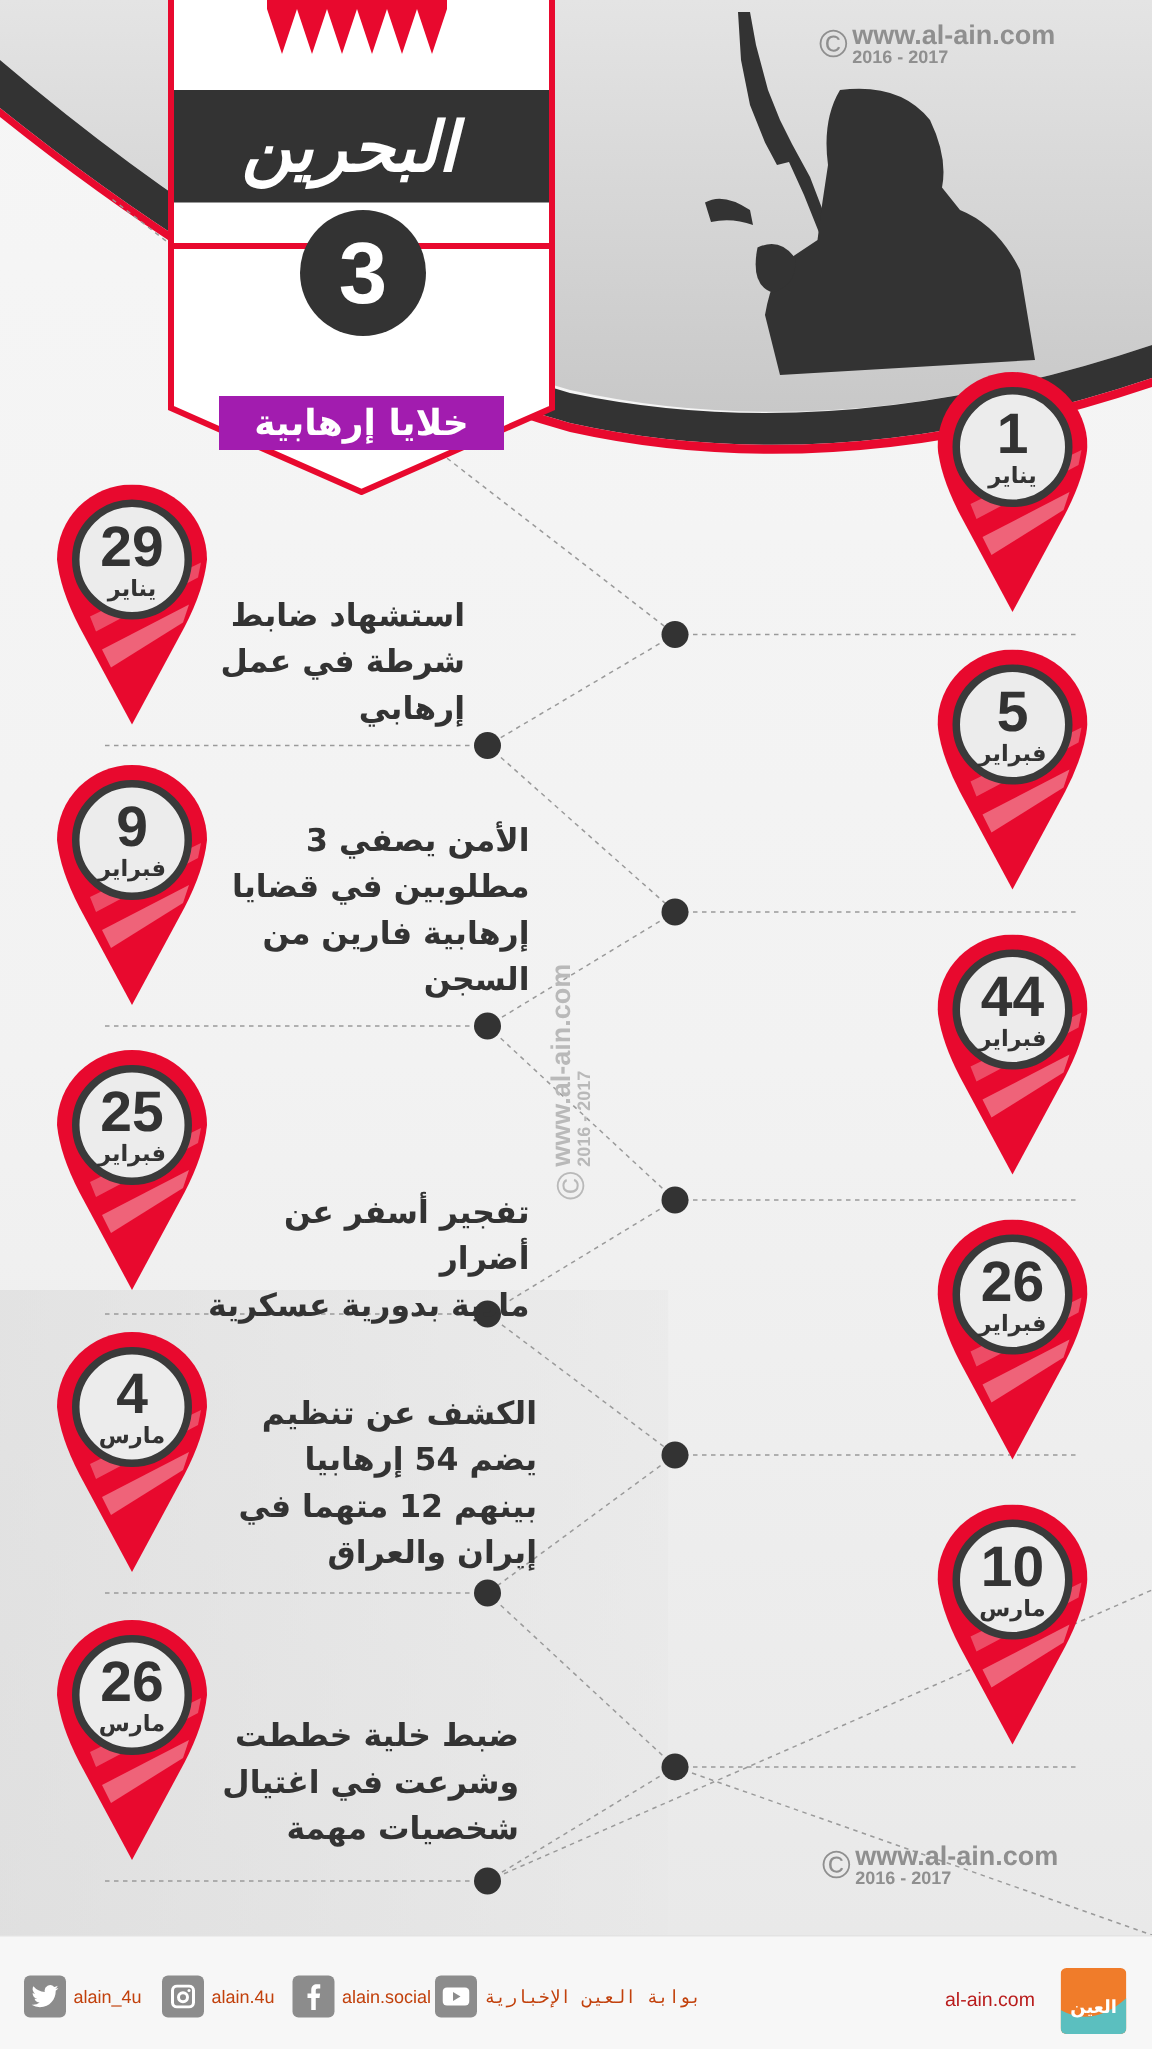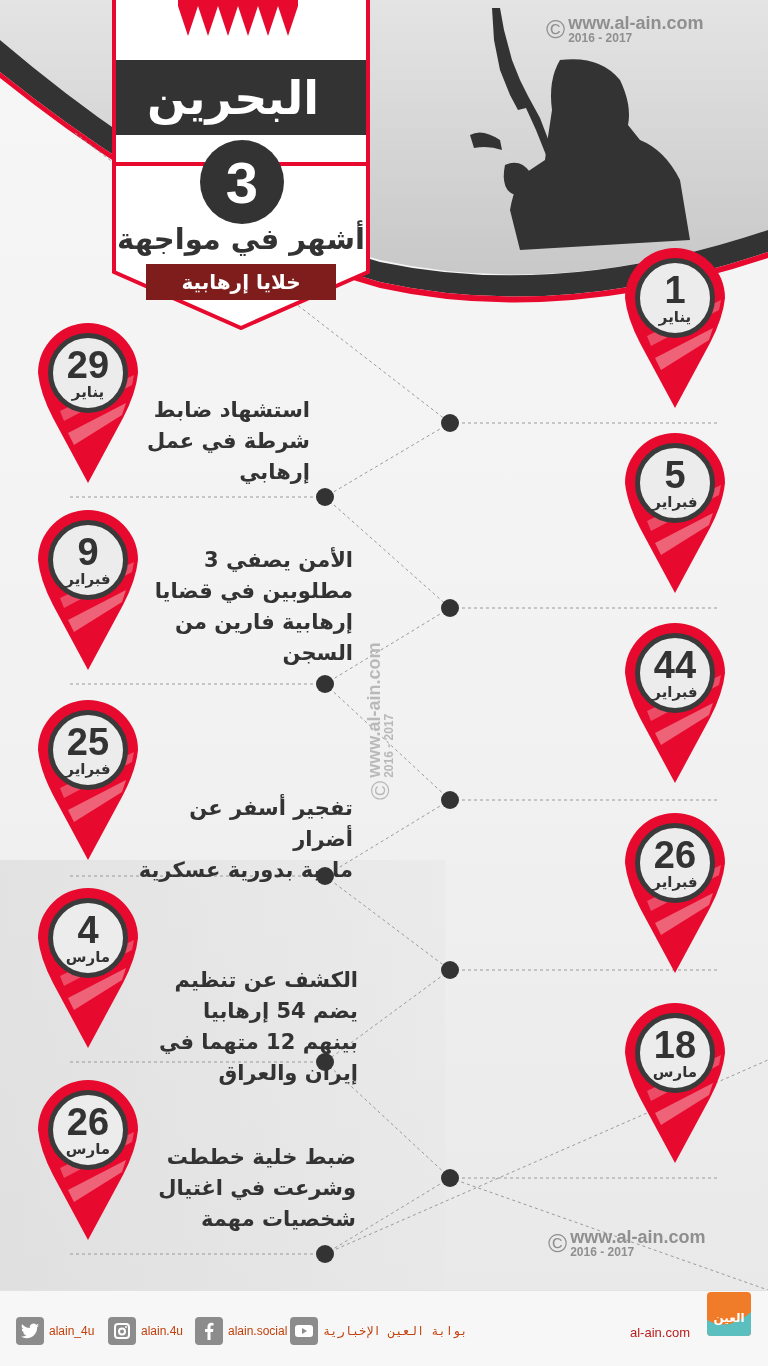--- a/index.html
+++ b/index.html
@@ -17,44 +17,44 @@
   .watermark { position: absolute; color: #8f8f8f; font-family: "Liberation Sans", sans-serif; font-weight: bold; line-height: 1; display: flex; align-items: center; gap: 3px; }
   .watermark .copy { font-size: 26px; font-weight: normal; }
   .watermark .wm-text { display: flex; flex-direction: column; }
   .watermark .wm-url { font-size: 18px; }
   .watermark .wm-years { font-size: 12px; }
   .wm-vertical { transform: rotate(-90deg); transform-origin: left top; color: #b9b9b9; }
 
   
   .badge { position: absolute; left: 112px; top: 0; width: 258px; height: 330px; }
   .badge svg { position: absolute; left: 0; top: 0; }
-  .badge-title { position: absolute; left: 4px; top: 60px; width: 234px; height: 75px; display: flex; align-items: center; justify-content: center; color: #fff; font-size: 46px; font-weight: bold; direction: rtl; }
+  .badge-title { position: absolute; left: 4px; top: 60px; width: 234px; height: 75px; display: flex; align-items: center; justify-content: center; color: #fff; font-size: 46px; font-weight: bold; direction: rtl; font-style: italic; }
   .badge-number { position: absolute; left: 88px; top: 140px; width: 84px; height: 84px; border-radius: 50%; background: #333; color: #fff; display: flex; align-items: center; justify-content: center; font-family: "Liberation Sans", sans-serif; font-size: 58px; font-weight: bold; }
   .badge-line1 { position: absolute; left: 0; top: 222px; width: 258px; text-align: center; direction: rtl; font-size: 29px; font-weight: bold; color: #333; }
-  .badge-line2 { position: absolute; left: 34px; top: 264px; width: 190px; height: 36px; background: #7f1d1d; color: #fff; direction: rtl; font-size: 20px; font-weight: bold; display: flex; align-items: center; justify-content: center; }
+  .badge-line2 { position: absolute; left: 34px; top: 264px; width: 190px; height: 36px; background: #a21caf; color: #fff; direction: rtl; font-size: 24px; font-weight: bold; display: flex; align-items: center; justify-content: center; }
 
   
   .connectors { position: absolute; left: 0; top: 0; }
 
   
   .event { position: absolute; }
   .pin { position: absolute; width: 100px; height: 162px; }
   .pin svg { position: absolute; left: 0; top: 0; }
   .pin-circle { position: absolute; left: 10px; top: 10px; width: 80px; height: 80px; border-radius: 50%; background: #ececec; border: 5px solid #3a3a3a; display: flex; flex-direction: column; align-items: center; justify-content: center; }
   .pin-day { font-family: "Liberation Sans", sans-serif; font-weight: bold; font-size: 38px; color: #333; line-height: 1; }
   .pin-month { font-size: 15px; font-weight: bold; color: #333; direction: rtl; line-height: 1.1; }
   .event-text { position: absolute; direction: rtl; text-align: right; font-size: 21px; font-weight: bold; color: #333; line-height: 31px; white-space: pre-line; }
 
   
   .footer { position: absolute; left: 0; top: 1290px; width: 768px; height: 76px; background: #f7f7f7; border-top: 1px solid #e3e3e3; }
   .social { position: absolute; top: 26px; display: flex; align-items: center; gap: 5px; }
   .social-icon { width: 28px; height: 28px; border-radius: 4px; background: #8c8c8c; display: flex; align-items: center; justify-content: center; color: #fff; }
   .social-label { font-family: "Liberation Sans", sans-serif; font-size: 12px; color: #c2410c; }
   .site-label { position: absolute; left: 630px; top: 34px; font-family: "Liberation Sans", sans-serif; font-size: 13px; color: #b91c1c; }
-  .logo { position: absolute; left: 707px; top: 1px; width: 44px; height: 44px; border-radius: 4px; overflow: hidden; }
+  .logo { position: absolute; left: 707px; top: 21px; width: 44px; height: 44px; border-radius: 4px; overflow: hidden; }
 </style>
 </head>
 <body>
 
 <div class="canvas">
   <div class="bg-base"></div>
 
   <div class="bg-band band-grey" style="top:860px;height:430px;opacity:0.55;clip-path:polygon(0 0, 58% 0, 58% 100%, 0 100%);"></div>
 
   <div class="top-area">
@@ -135,21 +135,20 @@
   <div class="badge">
     <svg width="258" height="330" viewBox="0 0 258 330">
       <path d="M2,0 V272 L129,328 L256,272 V0" fill="#fff" stroke="#e8092e" stroke-width="4"></path>
       <line x1="2" y1="164" x2="256" y2="164" stroke="#e8092e" stroke-width="4"></line>
 
       <path d="M66,0 L186,0 L186,6 L176,36 L166,6 L156,36 L146,6 L136,36 L126,6 L116,36 L106,6 L96,36 L86,6 L76,36 L66,6 Z" fill="#e8092e"></path>
       <rect x="4" y="60" width="250" height="75" fill="#333"></rect>
     </svg>
     <div class="badge-title">البحرين</div>
     <div class="badge-number">3</div>
-    <div class="badge-line1">أشهر في مواجهة</div>
     <div class="badge-line2">خلايا إرهابية</div>
   </div>
 
   <div class="event" style="left:0;top:0;">
     <div class="pin" style="left:625px;top:248px;">
       <svg width="100" height="162" viewBox="0 0 100 162">
           <path d="M50,0 A50,50 0 0 1 100,50 Q98,70 85,95 L50,160 L15,95 Q2,70 0,50 A50,50 0 0 1 50,0 Z" fill="#e8092e"></path>
           <path d="M30,110 L88,80 L84,92 L36,122 Z" fill="#f07a8c" opacity="0.8"></path>
           <path d="M22,88 L96,52 L94,62 L26,98 Z" fill="#f07a8c" opacity="0.6"></path>
         </svg>
@@ -207,21 +206,21 @@
   </div>
 
   <div class="event" style="left:0;top:0;">
     <div class="pin" style="left:625px;top:1003px;">
       <svg width="100" height="162" viewBox="0 0 100 162">
           <path d="M50,0 A50,50 0 0 1 100,50 Q98,70 85,95 L50,160 L15,95 Q2,70 0,50 A50,50 0 0 1 50,0 Z" fill="#e8092e"></path>
           <path d="M30,110 L88,80 L84,92 L36,122 Z" fill="#f07a8c" opacity="0.8"></path>
           <path d="M22,88 L96,52 L94,62 L26,98 Z" fill="#f07a8c" opacity="0.6"></path>
         </svg>
       <div class="pin-circle">
-          <span class="pin-day">18</span>
+          <span class="pin-day">10</span>
           <span class="pin-month">مارس</span>
         </div>
     </div>
 
   </div>
 
   <div class="event" style="left:0;top:0;">
     <div class="pin" style="left:38px;top:323px;">
       <svg width="100" height="162" viewBox="0 0 100 162">
           <path d="M50,0 A50,50 0 0 1 100,50 Q98,70 85,95 L50,160 L15,95 Q2,70 0,50 A50,50 0 0 1 50,0 Z" fill="#e8092e"></path>
@@ -277,39 +276,39 @@
       <svg width="100" height="162" viewBox="0 0 100 162">
           <path d="M50,0 A50,50 0 0 1 100,50 Q98,70 85,95 L50,160 L15,95 Q2,70 0,50 A50,50 0 0 1 50,0 Z" fill="#e8092e"></path>
           <path d="M30,110 L88,80 L84,92 L36,122 Z" fill="#f07a8c" opacity="0.8"></path>
           <path d="M22,88 L96,52 L94,62 L26,98 Z" fill="#f07a8c" opacity="0.6"></path>
         </svg>
       <div class="pin-circle">
           <span class="pin-day">4</span>
           <span class="pin-month">مارس</span>
         </div>
     </div>
-    <div class="event-text" style="left:143px;top:927px;width:215px;margin-top:38px;">الكشف عن تنظيم
+    <div class="event-text" style="left:143px;top:927px;width:215px;">الكشف عن تنظيم
 يضم 54 إرهابيا
 بينهم 12 متهما في
 إيران والعراق</div>
   </div>
 
   <div class="event" style="left:0;top:0;">
     <div class="pin" style="left:38px;top:1080px;">
       <svg width="100" height="162" viewBox="0 0 100 162">
           <path d="M50,0 A50,50 0 0 1 100,50 Q98,70 85,95 L50,160 L15,95 Q2,70 0,50 A50,50 0 0 1 50,0 Z" fill="#e8092e"></path>
           <path d="M30,110 L88,80 L84,92 L36,122 Z" fill="#f07a8c" opacity="0.8"></path>
           <path d="M22,88 L96,52 L94,62 L26,98 Z" fill="#f07a8c" opacity="0.6"></path>
         </svg>
       <div class="pin-circle">
           <span class="pin-day">26</span>
           <span class="pin-month">مارس</span>
         </div>
     </div>
-    <div class="event-text" style="left:156px;top:1142px;width:200px;">ضبط خلية خططت
+    <div class="event-text" style="left:146px;top:1142px;width:200px;">ضبط خلية خططت
 وشرعت في اغتيال
 شخصيات مهمة</div>
   </div>
 
   <div class="watermark" style="left:548px;top:1228px;">
     <span class="copy">©</span>
     <span class="wm-text">
       <span class="wm-url">www.al-ain.com</span>
       <span class="wm-years">2016 - 2017</span>
     </span>

